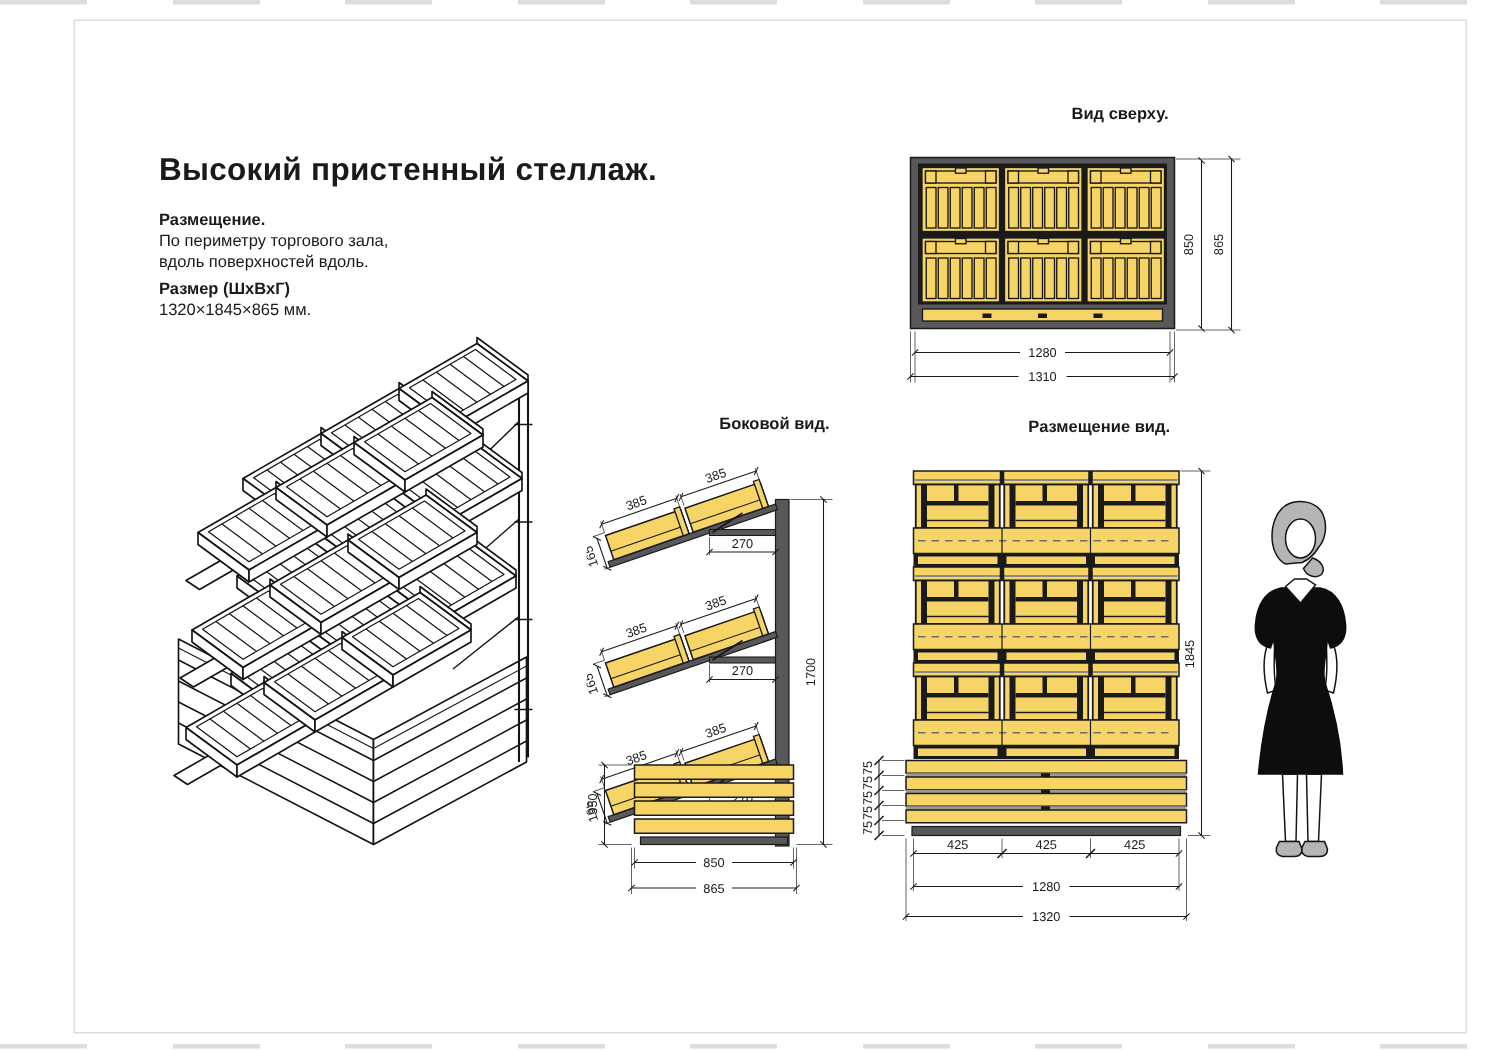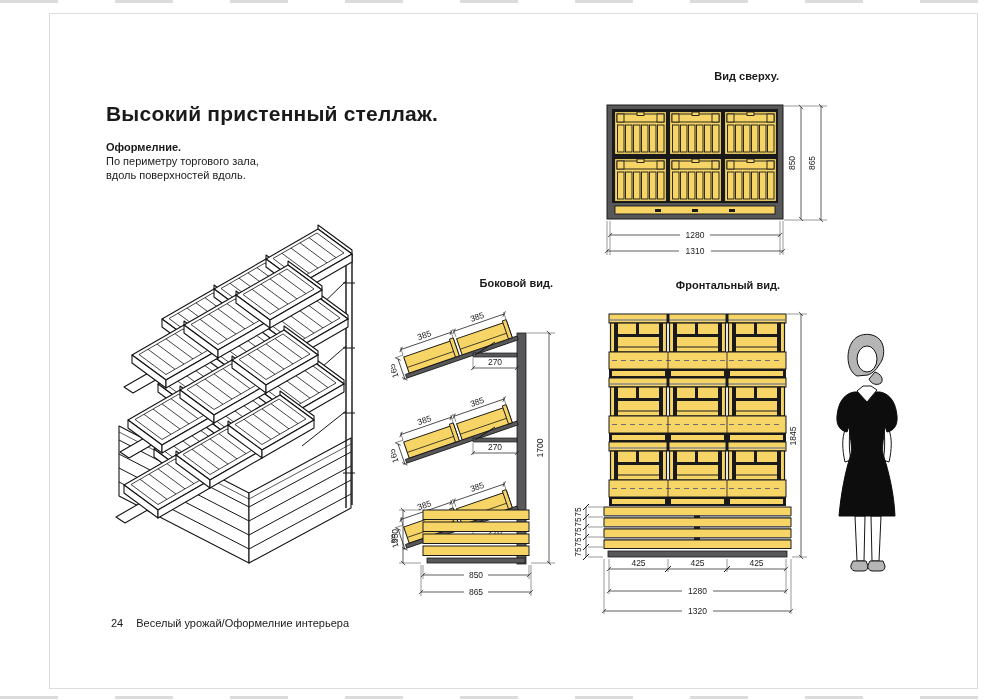--- a/index.html
+++ b/index.html
@@ -29,25 +29,29 @@
 <body>
 
 <div class="edge-dash top"></div>
 <div class="edge-dash bottom"></div>
 
 <div class="page">
 
   <div class="abs title">Высокий пристенный стеллаж.</div>
 
   <div class="abs placement block">
-    <div class="bold">Оформелние.</div>
+    <div class="bold">Размещение.</div>
     <div>По периметру торгового зала,</div>
     <div>вдоль поверхностей вдоль.</div>
   </div>
 
+  <div class="abs sizeblock block">
+    <div class="bold">Размер (ШхВхГ)</div>
+    <div>1320×1845×865 мм.</div>
+  </div>
 
   <svg class="abs" style="left:46px;top:207px;" width="310" height="360" viewBox="0 0 310 360">
     <defs>
       <g id="isoCrate">
         <path class="ink" d="M52,-30 L86,-5 L86,-9 L52,-34 Z"></path>
         <path class="ink" d="M0,0 L52,-30 L86,-5 L34,25 Z"></path>
         <path class="ink" d="M0,0 L34,25 L34,33 L0,8 Z"></path>
         <path class="ink" d="M34,25 L86,-5 L86,3 L34,33 Z"></path>
         <path class="ink" style="stroke-width:0.8" d="M7,-0.5 L51,-26 L78,-6 L34,19.5 Z"></path>
         <path class="inkl" style="stroke-width:0.8" d="M16,-5.7 L43,14.3 M25,-10.9 L52,9.1 M34,-16.1 L61,3.9 M43,-21.3 L70,-1.3"></path>
@@ -248,21 +252,21 @@
       <path class="ext" d="M32,274 L32,288 M138,274 L138,288 M30,274 L30,305 M140,274 L140,305"></path>
       <path class="dim" d="M32,284 L138,284" marker-start="url(#tk-side)" marker-end="url(#tk-side)"></path>
       <rect x="73" y="278" width="24" height="10" fill="#fff"></rect>
       <text x="85" y="287" text-anchor="middle">850</text>
       <path class="dim" d="M30,301 L140,301" marker-start="url(#tk-side)" marker-end="url(#tk-side)"></path>
       <rect x="73" y="295" width="24" height="10" fill="#fff"></rect>
       <text x="85" y="304" text-anchor="middle">865</text>
     </g>
   </svg>
 
-  <div class="abs viewlabel lbl-front">Фронтальный вид.</div>
+  <div class="abs viewlabel lbl-front">Размещение вид.</div>
   <svg class="abs" style="left:511px;top:287px;" width="280" height="322" viewBox="0 0 280 322">
     <defs>
       <marker id="tk-front" viewBox="-4 -4 8 8" markerWidth="8" markerHeight="8" refX="0" refY="0" orient="auto">
         <path d="M-3,3 L3,-3" stroke="#1a1a1a" stroke-width="1" fill="none"></path>
       </marker>
       <g id="frontTier">
         <rect x="48" y="0" width="177" height="9" fill="#F6D566" stroke="#1a1a1a" stroke-width="1"></rect>
         <line x1="49" y1="6" x2="224" y2="6" stroke="#8a8a8a" stroke-width="1.4"></line>
         <rect x="105.5" y="0" width="3" height="9" fill="#1a1a1a"></rect>
         <rect x="164.5" y="0" width="3" height="9" fill="#1a1a1a"></rect>
@@ -354,18 +358,14 @@
       <path d="M68,98 L63,94 C64,110 64,120 62,128 L68,130 C71,117 71,106 68,98 Z" fill="#fff" stroke="#141414" stroke-width="1"></path>
       <path d="M34,184 L44,184 L43,229 L36,229 Z" fill="#fff" stroke="#141414" stroke-width="1"></path>
       <path d="M50,184 L60,184 L58,229 L51,229 Z" fill="#fff" stroke="#141414" stroke-width="1"></path>
       <path d="M32,229 L45,229 L47,234 Q47,239 42,239 L34,239 Q29,238 30,233 Z" fill="#b5b5b5" stroke="#141414" stroke-width="1"></path>
       <path d="M49,229 L62,229 L64,234 Q64,239 59,239 L51,239 Q46,238 47,233 Z" fill="#b5b5b5" stroke="#141414" stroke-width="1"></path>
       <path d="M33,60 L59,60 C70,62 75,72 76,84 C77,94 72,99 66,100 L64,94 C62,110 61,116 62,122 C68,140 73,162 74,184 L18,184 C20,162 24,140 30,122 C31,116 30,110 28,94 L26,100 C20,99 15,94 16,84 C17,72 22,62 33,60 Z" fill="#0d0d0d" stroke="#0d0d0d" stroke-width="1"></path>
       <path d="M36,59 L46,70 L56,58 L50,54 L42,54 Z" fill="#fff" stroke="#141414" stroke-width="1"></path>
     </g>
   </svg>
 
-  <div class="abs footer">
-    <span>24</span>
-    <span>Веселый урожай/Оформелние интерьера</span>
-  </div>
 
 </div>
 
 </body></html>

